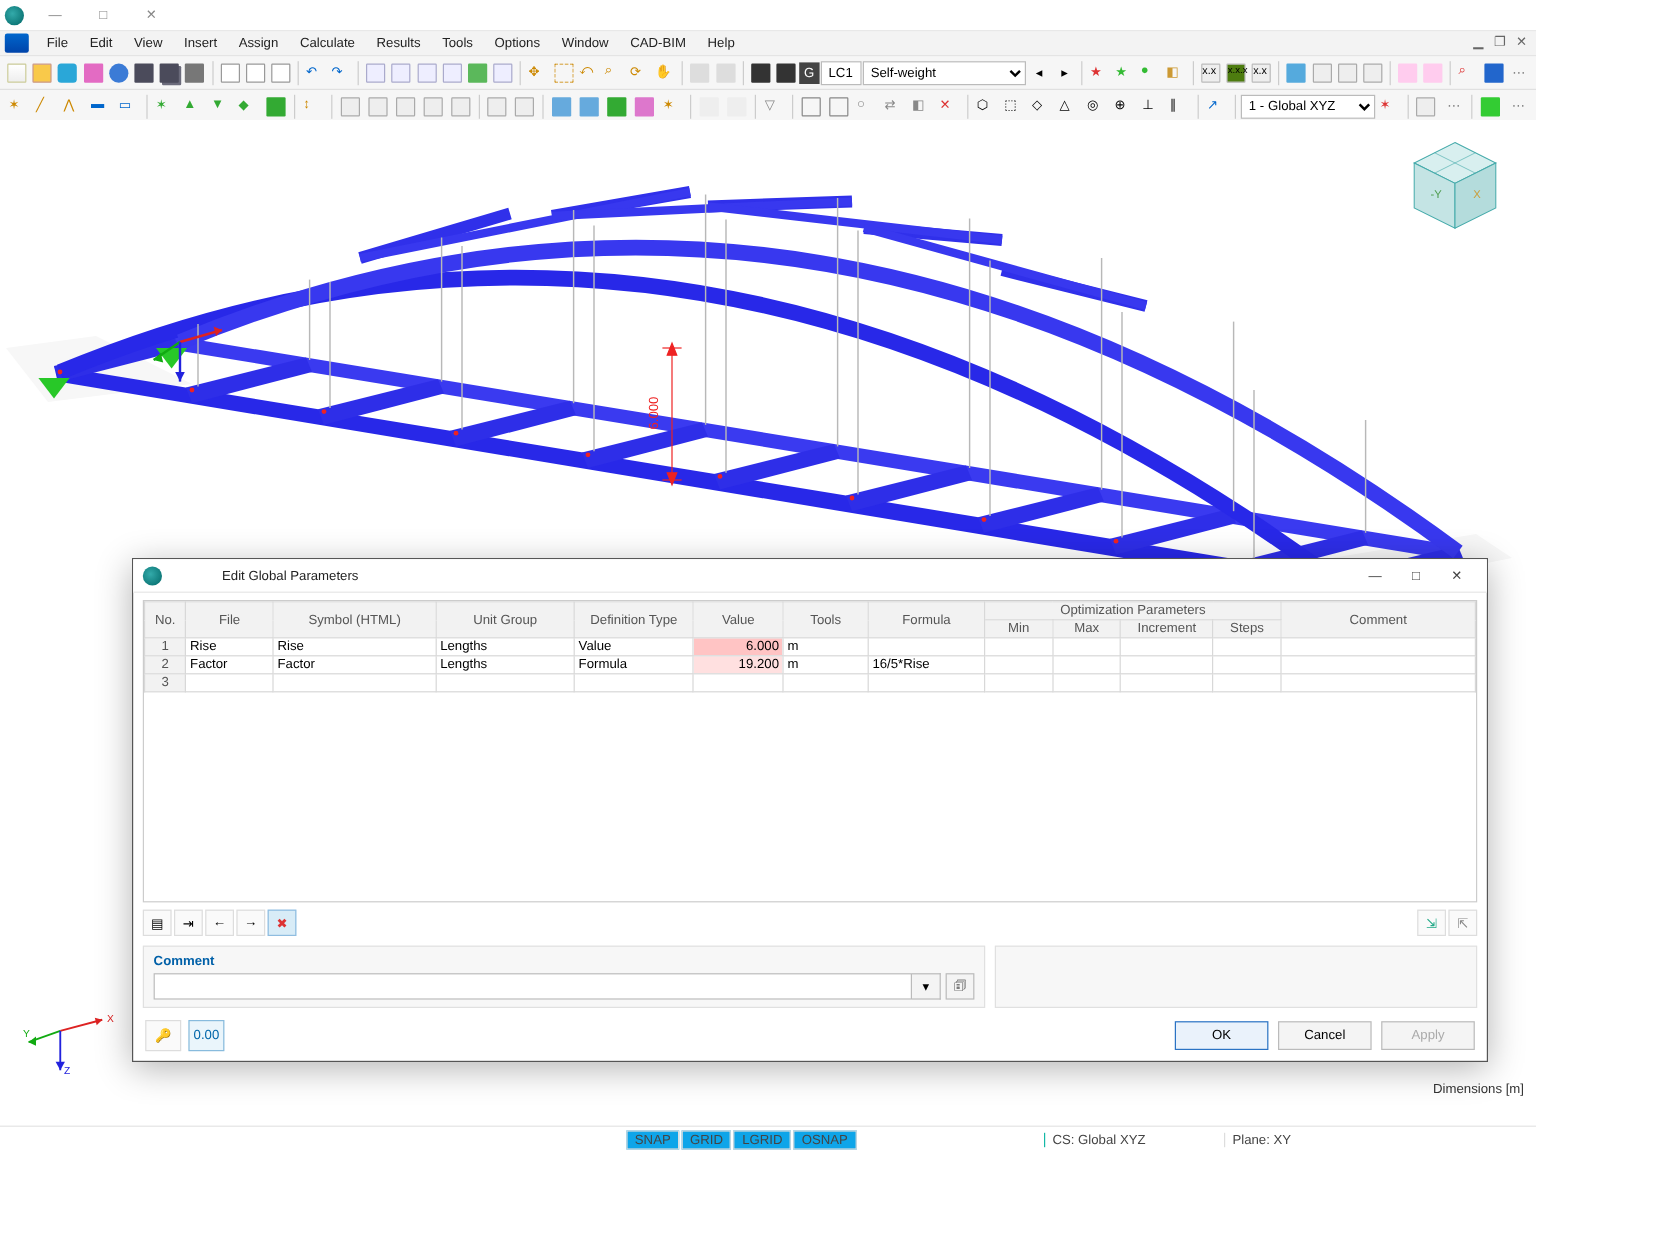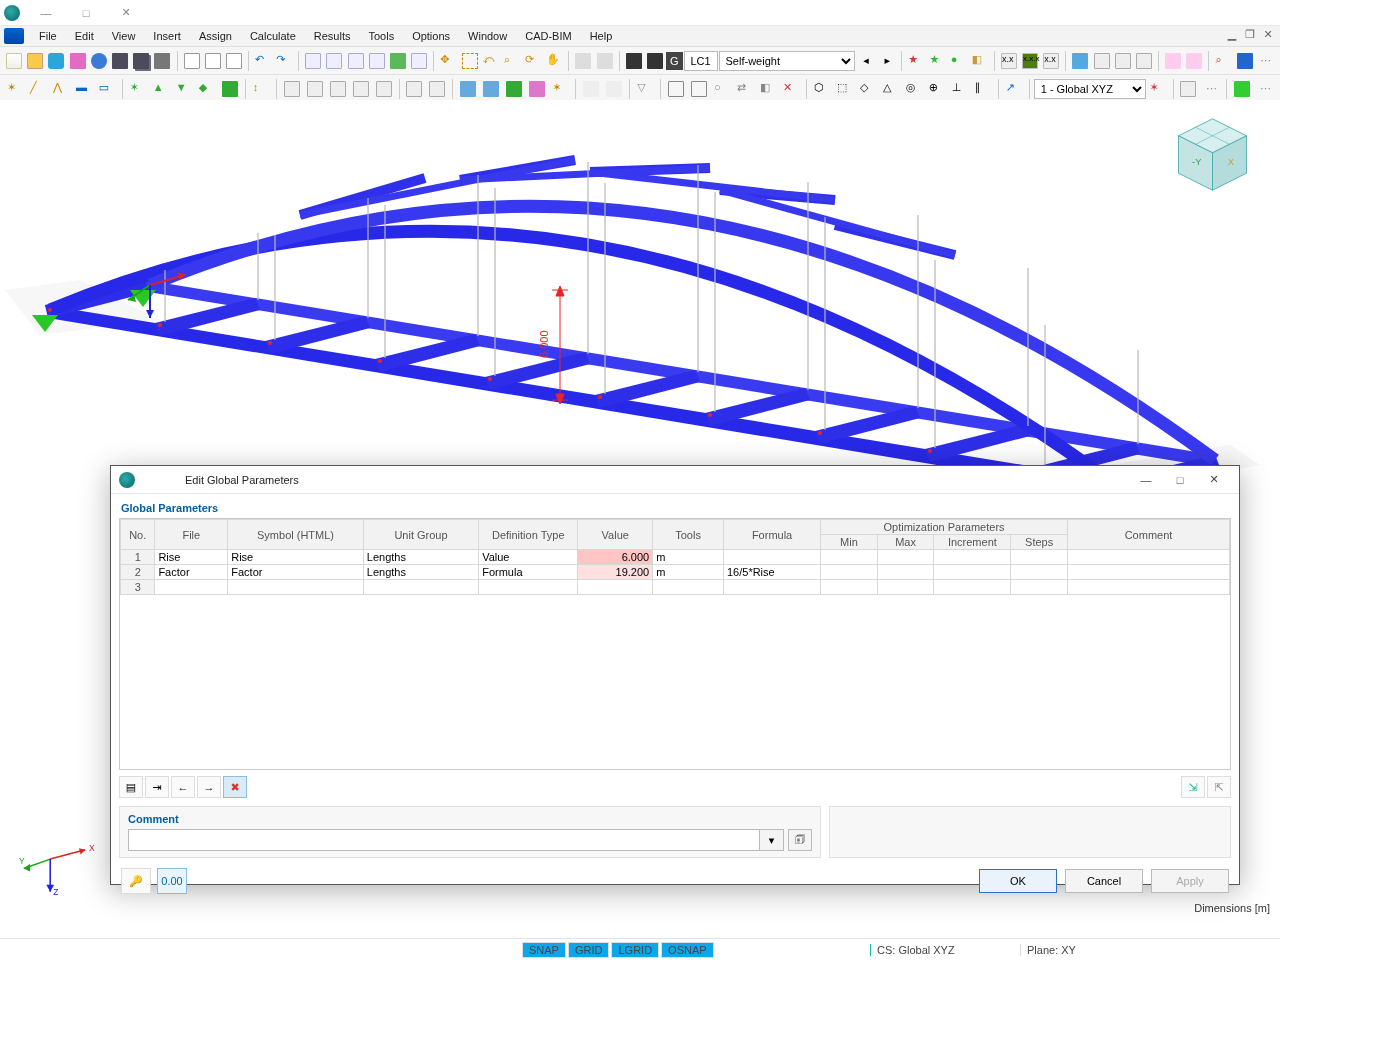--- a/index.html
+++ b/index.html
@@ -556,21 +556,20 @@
   <div class="dlg-title">
     <div class="ico"></div>
     <div class="t">Edit Global Parameters</div>
     <div class="wb">
       <div>—</div>
       <div>□</div>
       <div>✕</div>
     </div>
   </div>
   <div class="dlg-body">
-    <div class="section-lbl">Global Parameters</div>
     <div class="grid">
       <table class="params">
         <colgroup>
             <col class="cno">
             <col class="cname">
             <col class="csym">
             <col class="cug">
             <col class="cdt">
             <col class="cval">
             <col class="cunit">

